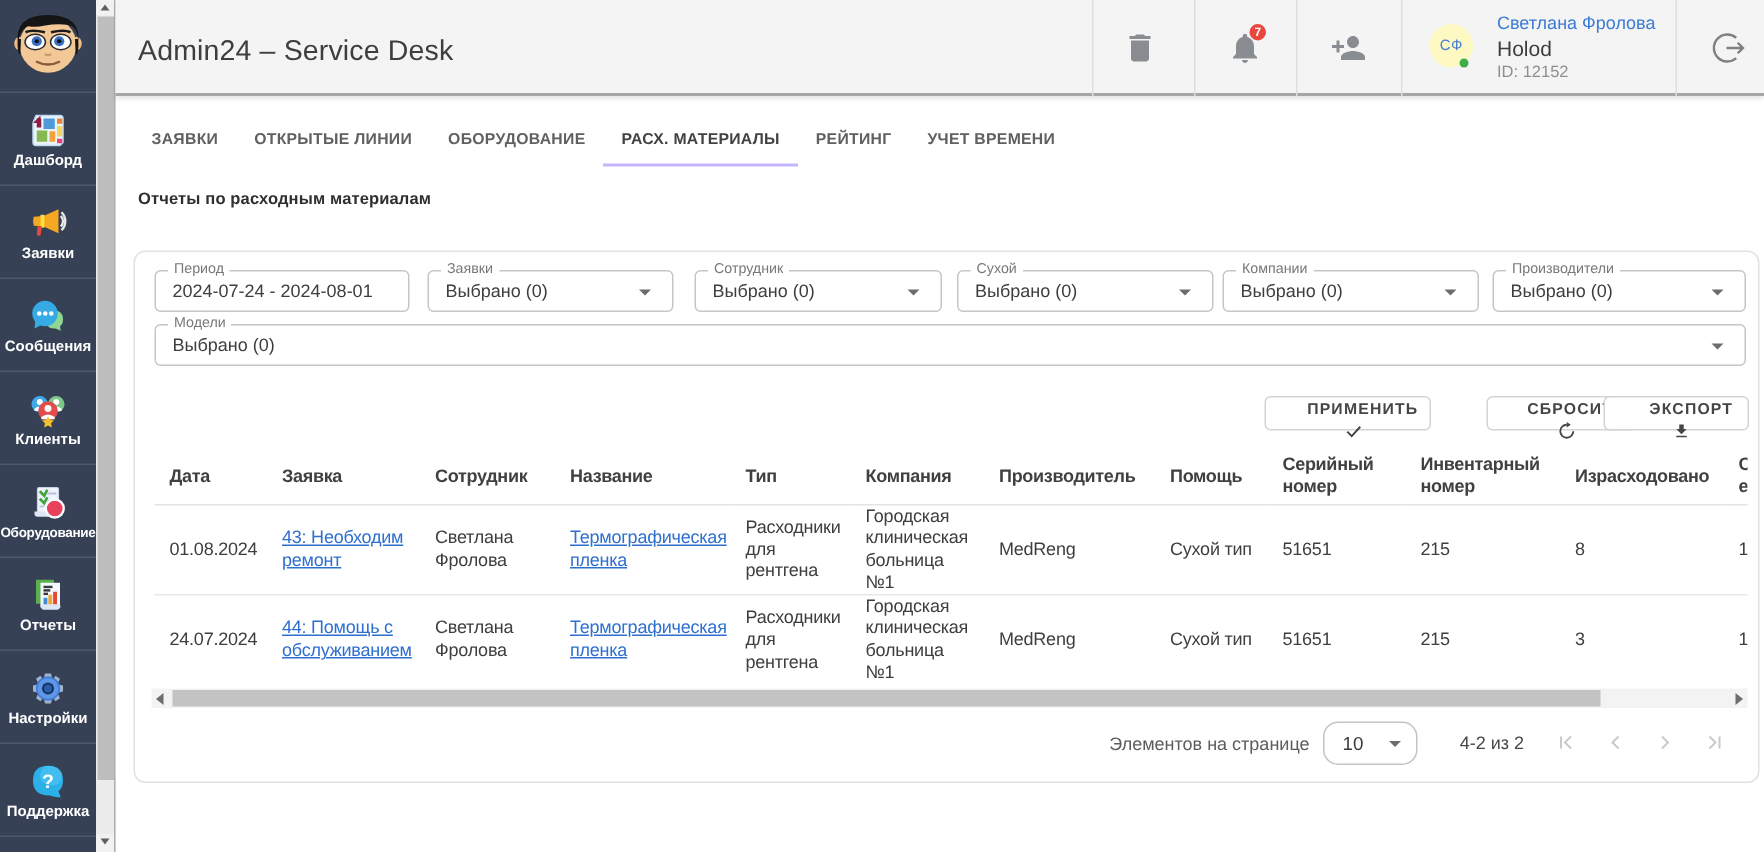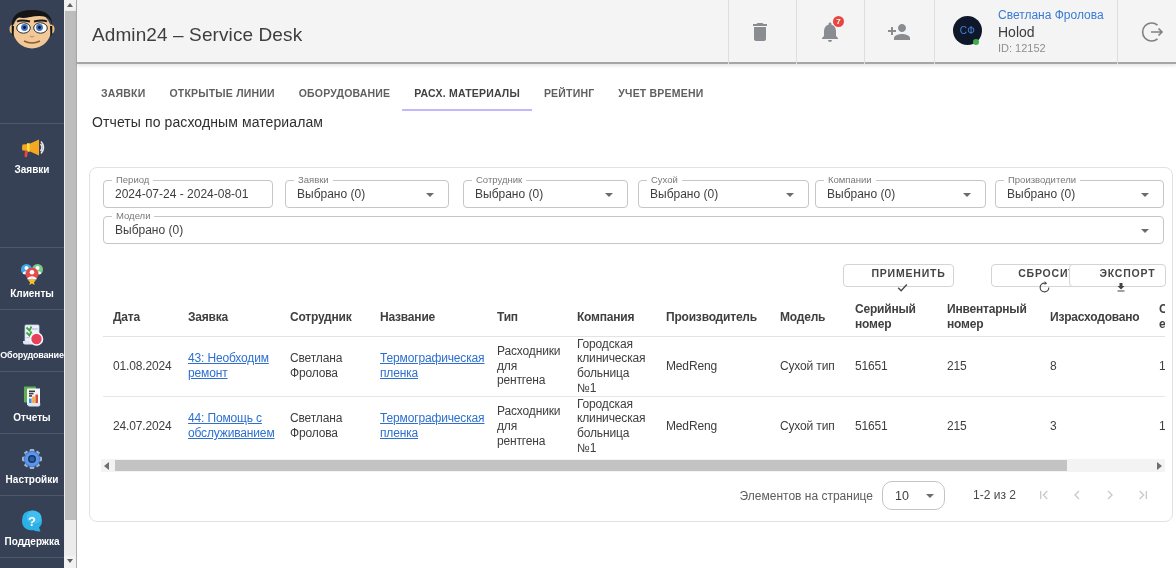--- a/index.html
+++ b/index.html
@@ -26,34 +26,34 @@
 
 
 #topbar { position:absolute; left:77px; top:0; width:1099px; height:64px; background:#f4f4f4;
   border-bottom:2px solid #a6a6a6; box-shadow:0 2px 3px rgba(0,0,0,0.10); }
 #topbar h1 { position:absolute; left:15px; top:24px; font-size:19px; font-weight:400; color:#3e3e3e; letter-spacing:0.1px;}
 .vsep { position:absolute; top:0; width:1px; height:64px; background:#dedede; }
 .tbicon { position:absolute; top:20px; }
 
 #badge { position:absolute; left:756px; top:16px; width:11px; height:11px; background:#e8473f; border-radius:50%;
   color:#fff; font-size:8px; font-weight:700; text-align:center; line-height:11px; }
-#avatar2 { position:absolute; left:876px; top:16px; width:29px; height:29px; border-radius:50%; background:#0f172a;
+#avatar2 { position:absolute; left:876px; top:16px; width:29px; height:29px; border-radius:50%; background:#fef9c3;
   color:#4a7fd6; font-size:10px; text-align:center; line-height:29px; letter-spacing:0.3px; }
 #gdot { position:absolute; left:896px; top:39px; width:6px; height:6px; border-radius:50%; background:#3fae49; }
 #pname { position:absolute; left:921px; top:8px; font-size:12px; color:#3a7bd5; }
 #pcomp { position:absolute; left:921px; top:24px; font-size:14px; color:#3d3d3d; }
 #pid { position:absolute; left:921px; top:42px; font-size:11px; color:#8f8f8f; }
 
 
 #tabs { position:absolute; left:89px; top:80px; height:31px; display:flex; }
 .tab { flex:none; padding:7px 12px 0 12px; height:31px; font-size:10.5px; font-weight:700;
   color:#606060; letter-spacing:0.2px; }
 .tab.active { color:#424242; border-bottom:2px solid #c4b5fd; }
 
-#h2title { position:absolute; left:92px; top:114px; font-size:14px; font-weight:400; color:#2f2f2f; letter-spacing:0.1px; }
+#h2title { position:absolute; left:92px; top:127px; font-size:11px; font-weight:700; color:#2f2f2f; letter-spacing:0.1px; }
 
 
 #card { position:absolute; left:89px; top:167px; width:1084px; height:355px; background:#fff;
   border:1px solid #e2e2e2; border-radius:8px; }
 
 
 .field { position:absolute; height:28px; border:1px solid #c6c6c6; border-radius:4px; background:#fff; }
 .field .flabel { position:absolute; left:8px; top:-7px; background:#fff; padding:0 4px; font-size:9.5px; color:#787878; line-height:11px; }
 .field .fvalue { position:absolute; left:11px; top:6px; font-size:12px; color:#3e3e3e; }
 .field .farrow { position:absolute; right:14px; top:12px; width:0; height:0;
@@ -113,33 +113,58 @@
         <circle cx="24.5" cy="27.5" r="1.4" fill="#111"></circle>
         <circle cx="39.5" cy="27.5" r="1.4" fill="#111"></circle>
         <path d="M17 21.5 Q21 19.5 30 21.5" stroke="#1b1b1b" stroke-width="1.8" fill="none"></path>
         <path d="M34 21.5 Q43 19.5 47 21.5" stroke="#1b1b1b" stroke-width="1.8" fill="none"></path>
         <path d="M30 36 Q32 37.5 34 36" stroke="#c96" stroke-width="1.5" fill="none"></path>
         <path d="M24 41 Q32 45 40 41" stroke="#8b5a3c" stroke-width="1.5" fill="none"></path>
       </g>
     </svg>
   </div>
 
+  <div class="navitem" style="top:61px;">
+    <div class="nicon"><svg width="26" height="26" viewBox="0 0 26 26">
+      <path d="M5 3 L21 3 Q23 3 23 5 L23 21 Q23 21 21 23 L5 23 Q3 23 3 21 L3 8 Z" fill="#eaf4fd" stroke="#bcd9f2" stroke-width="1"></path>
+      <path d="M3 8 L8 8 L8 3 Z" fill="#8c1f41"></path>
+      <path d="M5.5 5 L8.5 5 L8.5 11 L5.5 11 Z" fill="#8c1f41"></path>
+      <rect x="10" y="5" width="7.5" height="7" fill="#4d9ad8"></rect>
+      <rect x="19" y="5" width="3.5" height="3.5" fill="#f38030"></rect>
+      <rect x="19" y="10" width="3.5" height="7" fill="#f8d261"></rect>
+      <rect x="5.5" y="13" width="7" height="7.5" fill="#86b951"></rect>
+      <rect x="14" y="13.5" width="3.8" height="7" fill="#f5a239"></rect>
+      <rect x="19" y="18.5" width="3.5" height="3" fill="#ef3f70"></rect>
+    </svg></div>
+    <div class="nlabel">Дашборд</div>
+  </div>
 
   <div class="navitem" style="top:123px;">
     <div class="nicon"><svg width="26" height="26" viewBox="0 0 26 26">
       <path d="M10 8 L20 3.5 L20 19.5 L10 15 Z" fill="#f6a822"></path>
       <path d="M3.5 8.5 L10 8 L10 15 L3.5 14.5 Q2.5 11.5 3.5 8.5 Z" fill="#f6a822"></path>
       <rect x="8" y="7.2" width="2.6" height="8.6" fill="#fae13e"></rect>
       <path d="M6 14.8 L9 14.8 L8 21 Q6.5 21.5 5.5 20.5 Z" fill="#e8483f"></path>
       <path d="M21.5 8 Q23 9.5 23 11.5 Q23 13.5 21.5 15" stroke="#e8e8e8" stroke-width="1.6" fill="none"></path>
       <path d="M23.5 5.5 Q26 8 26 11.5 Q26 15 23.5 17.5" stroke="#e8e8e8" stroke-width="1.6" fill="none" transform="translate(-1.5,0)"></path>
     </svg></div>
     <div class="nlabel">Заявки</div>
   </div>
 
+  <div class="navitem" style="top:185px;">
+    <div class="nicon"><svg width="26" height="26" viewBox="0 0 26 26">
+      <path d="M17 9 Q23 9 23 15 Q23 18 21 19.5 L21.5 22.5 L18 21 Q14 21.5 12.5 18.5" fill="#8fd694"></path>
+      <circle cx="11" cy="11" r="8.5" fill="#35aae4"></circle>
+      <path d="M4.5 16 L4 21 L9 18.5 Z" fill="#35aae4"></path>
+      <circle cx="7.2" cy="11" r="1.5" fill="#fff"></circle>
+      <circle cx="11.2" cy="11" r="1.5" fill="#fff"></circle>
+      <circle cx="15.2" cy="11" r="1.5" fill="#fff"></circle>
+    </svg></div>
+    <div class="nlabel">Сообщения</div>
+  </div>
 
   <div class="navitem" style="top:247px;">
     <div class="nicon"><svg width="26" height="26" viewBox="0 0 26 26">
       <circle cx="7.5" cy="9.5" r="5.5" fill="#3fa9e8"></circle>
       <circle cx="7.5" cy="8" r="2" fill="#fff"></circle>
       <path d="M4 12.5 Q7.5 9.5 11 12.5 L11 14 L4 14 Z" fill="#fff"></path>
       <circle cx="18.5" cy="9.5" r="5.5" fill="#7cc988"></circle>
       <circle cx="18.5" cy="8" r="2" fill="#fff"></circle>
       <path d="M15 12.5 Q18.5 9.5 22 12.5 L22 14 L15 14 Z" fill="#fff"></path>
       <circle cx="13" cy="14" r="6.5" fill="#e34c4c"></circle>
@@ -340,21 +365,21 @@
       </colgroup>
       <tbody>
           <tr class="hrow">
         <th>Дата</th>
             <th>Заявка</th>
             <th>Сотрудник</th>
             <th>Название</th>
             <th>Тип</th>
             <th>Компания</th>
         <th>Производитель</th>
-            <th>Модель</th>
+            <th>Помощь</th>
             <th>Серийный номер</th>
             <th>Инвентарный номер</th>
             <th>Израсходовано</th>
             <th>Стоимость единицы</th>
       </tr>
       <tr class="drow">
         <td>01.08.2024</td>
         <td><a class="tlink" href="#">43: Необходим ремонт</a></td>
         <td>Светлана Фролова</td>
         <td><a class="tlink" href="#">Термографическая пленка</a></td>
@@ -390,21 +415,21 @@
     <div id="hthumb"></div>
     <div class="harrow-r"></div>
   </div>
 
   <div id="pagerow">
     <div id="pgtext">Элементов на странице</div>
     <div id="pgselect">
         <div class="val">10</div>
         <div class="arr"></div>
       </div>
-    <div id="pgcount">1-2 из 2</div>
+    <div id="pgcount">4-2 из 2</div>
     <svg class="pgnav" style="right:120px;" width="16" height="16" viewBox="0 0 24 24" fill="none" stroke="#c9c9c9" stroke-width="2">
         <path d="M17 6 L11 12 L17 18 M7 6 L7 18"></path>
       </svg>
     <svg class="pgnav" style="right:87px;" width="16" height="16" viewBox="0 0 24 24" fill="none" stroke="#c9c9c9" stroke-width="2">
         <path d="M15 6 L9 12 L15 18"></path>
       </svg>
     <svg class="pgnav" style="right:54px;" width="16" height="16" viewBox="0 0 24 24" fill="none" stroke="#c9c9c9" stroke-width="2">
         <path d="M9 6 L15 12 L9 18"></path>
       </svg>
     <svg class="pgnav" style="right:21px;" width="16" height="16" viewBox="0 0 24 24" fill="none" stroke="#c9c9c9" stroke-width="2">

